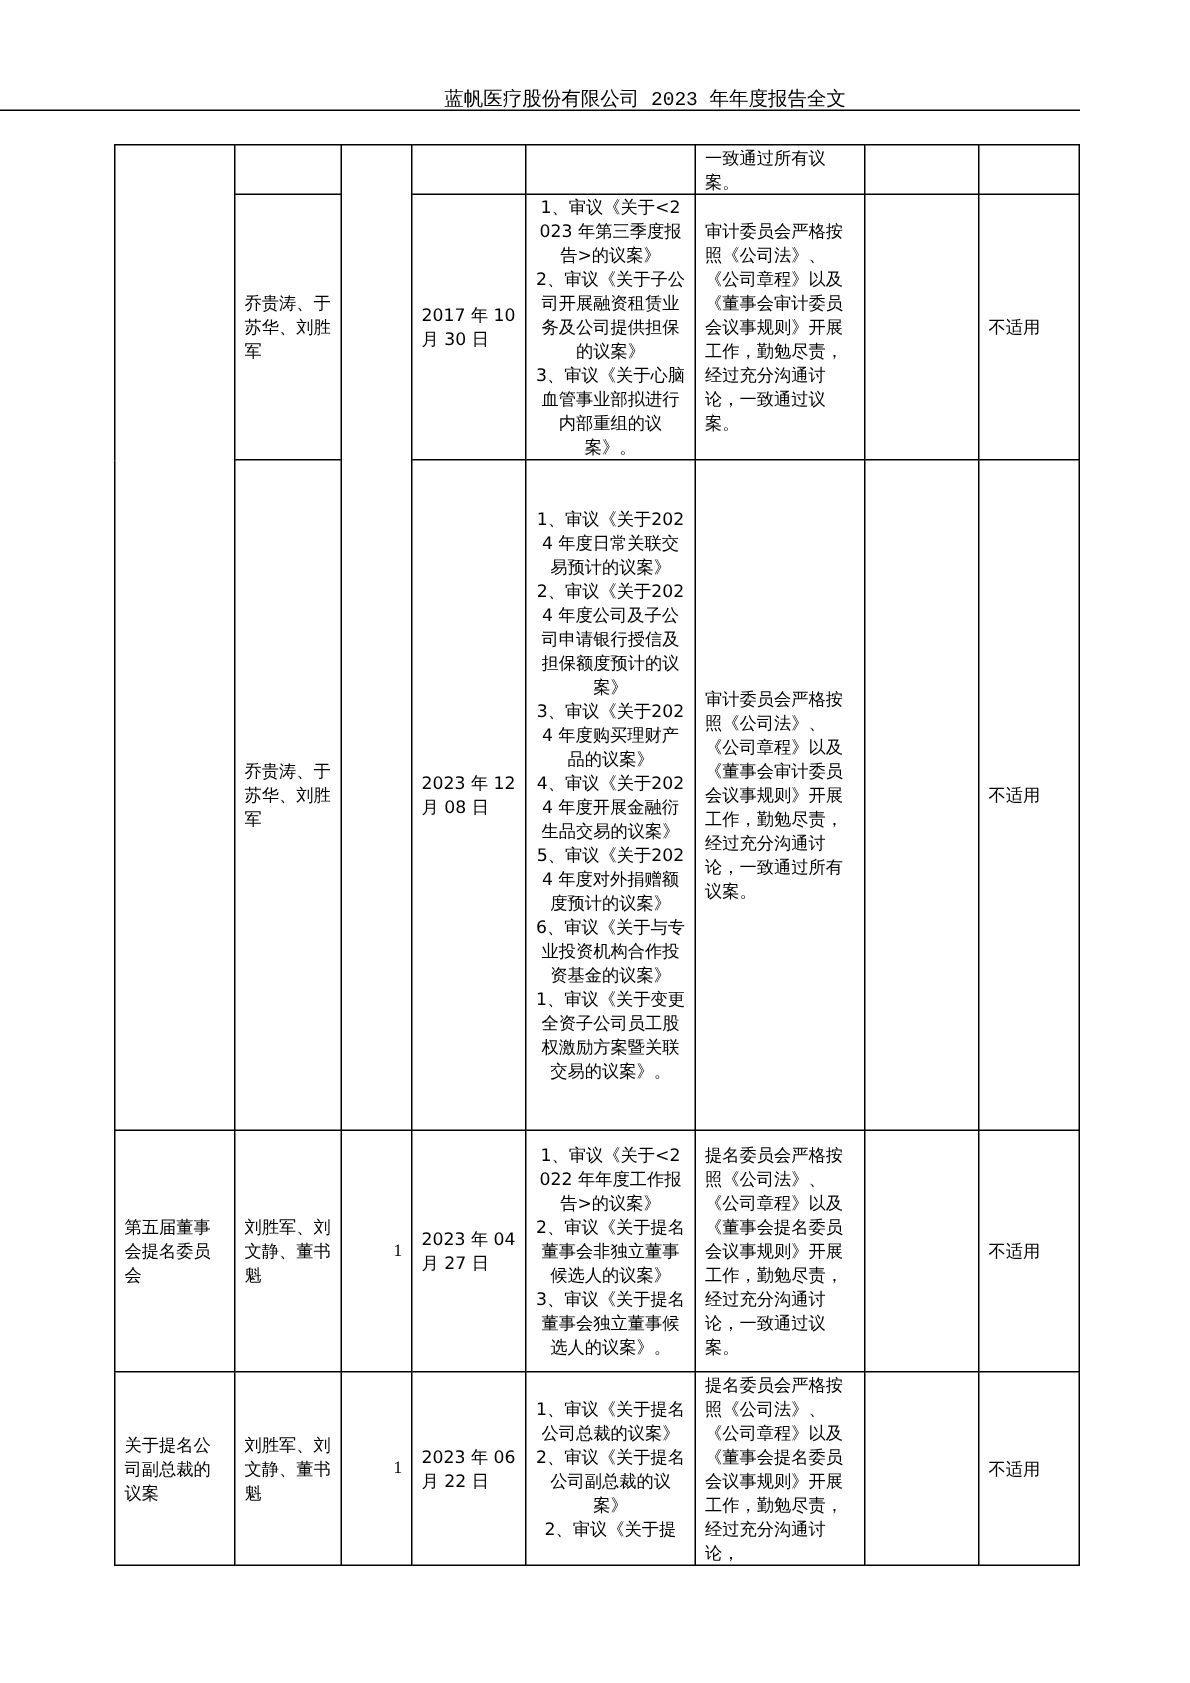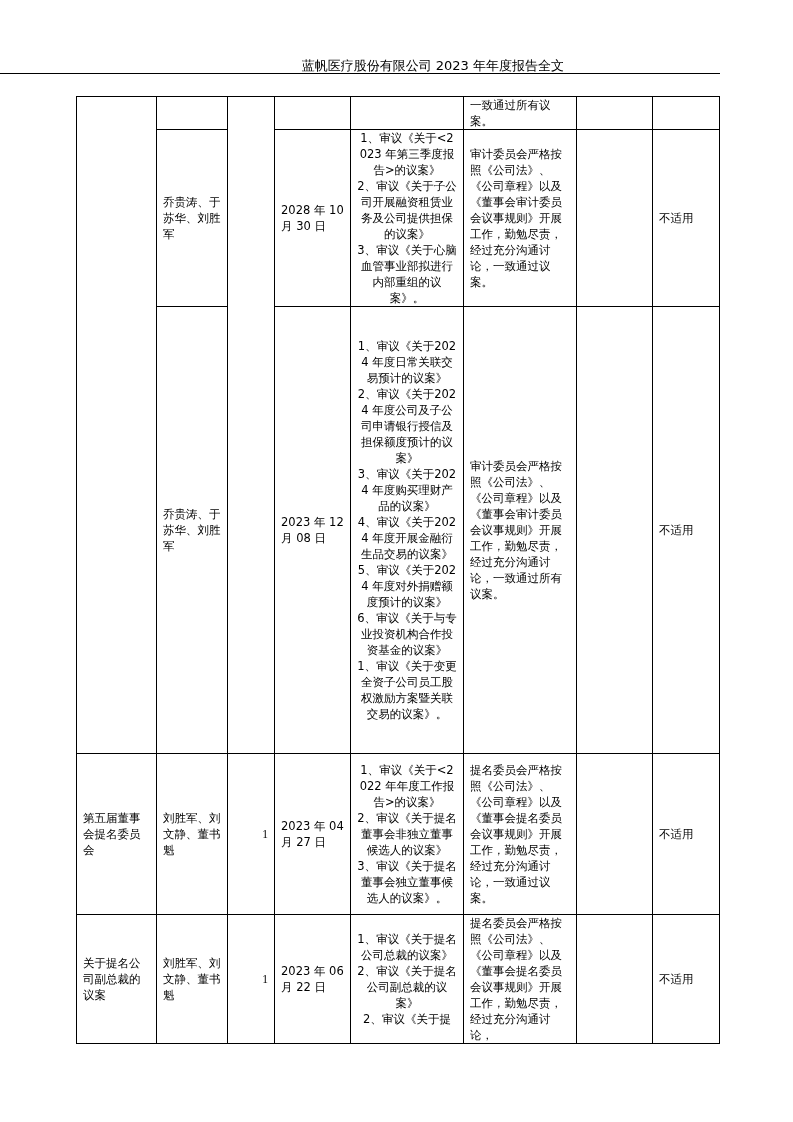--- a/index.html
+++ b/index.html
@@ -1,18 +1,18 @@
 <!DOCTYPE html>
 <html><head>
 <meta charset="utf-8">
 <style>
   html, body { margin: 0; padding: 0; background: #ffffff; }
   body { width: 793px; height: 1122px; position: relative; overflow: hidden;
          font-family: "DejaVu Sans", "Liberation Sans", sans-serif; color: #000; }
-  .header { position: absolute; left: 0; top: 0; width: 638px; height: 80px; }
+  .header { position: absolute; left: 0; top: 0; width: 638px; height: 80px; font-family: Liberation Mono, monospace; }
   .header-title { position: absolute; right: 74px; top: 57px; font-size: 13px; letter-spacing: 0; white-space: nowrap; }
   .header-line { position: absolute; left: 0; top: 73px; width: 720px; height: 1px; background: #000; }
   table.main { position: absolute; left: 76px; top: 96px; border-collapse: collapse; table-layout: fixed; width: 643px; }
   table.main td { border: 1.3px solid #000; vertical-align: middle; padding: 0 6px; font-size: 11.5px; line-height: 16px; word-break: break-all; }
   td.c-num { text-align: right; font-family: "Liberation Serif", serif; font-size: 12px; }
   td.c-top { vertical-align: top; }
   .item { display: block; text-align: center; }
 </style>
 </head>
 <body>
@@ -41,21 +41,21 @@
       <td rowspan="3" class="c-num"></td>
       <td></td>
       <td></td>
       <td class="c-top">一致通过所有议案。</td>
       <td></td>
       <td></td>
     </tr>
 
     <tr style="height:176px">
       <td>乔贵涛、于苏华、刘胜军</td>
-      <td>2028 年 10 月 30 日</td>
+      <td>2017 年 10 月 30 日</td>
       <td>
         <span class="item">1、审议《关于&lt;2023 年第三季度报告&gt;的议案》</span>
         <span class="item">2、审议《关于子公司开展融资租赁业务及公司提供担保的议案》</span>
         <span class="item">3、审议《关于心脑血管事业部拟进行内部重组的议案》。</span>
       </td>
       <td>审计委员会严格按照《公司法》、《公司章程》以及《董事会审计委员会议事规则》开展工作，勤勉尽责，经过充分沟通讨论，一致通过议案。</td>
       <td></td>
       <td>不适用</td>
     </tr>
 

